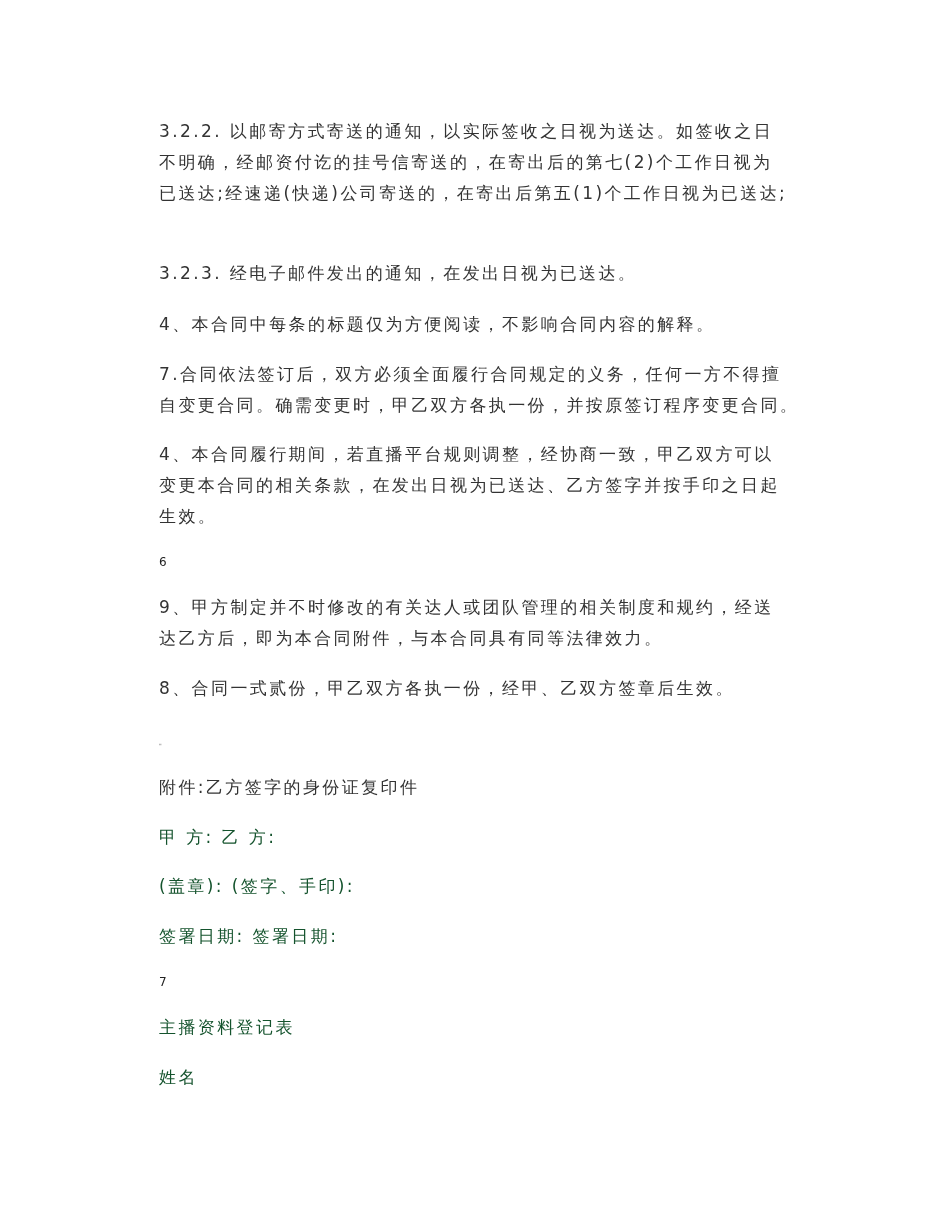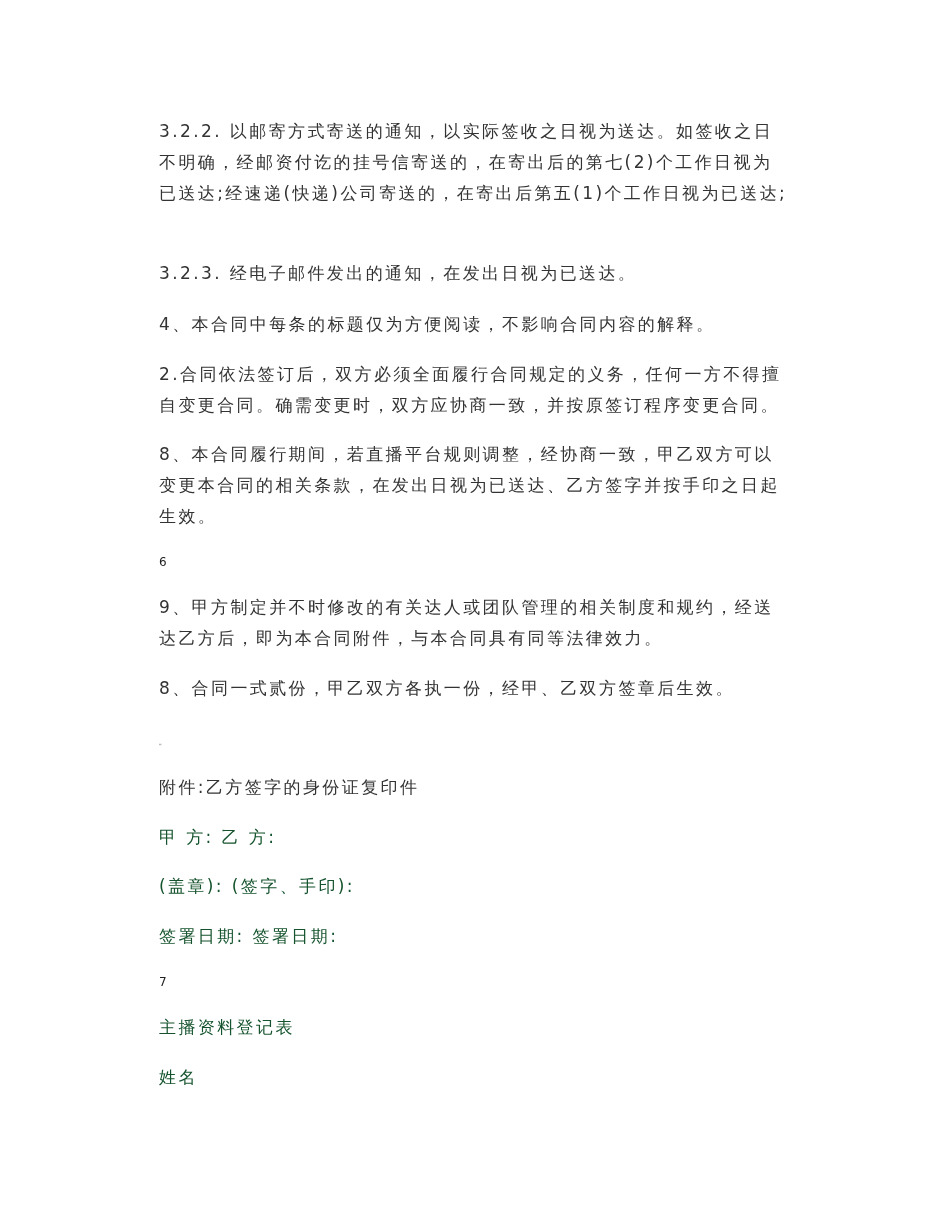--- a/index.html
+++ b/index.html
@@ -16,24 +16,24 @@
 
 <div>
   <div class="line" style="top:121px">3.2.2. 以邮寄方式寄送的通知，以实际签收之日视为送达。如签收之日</div>
   <div class="line" style="top:152px">不明确，经邮资付讫的挂号信寄送的，在寄出后的第七(2)个工作日视为</div>
   <div class="line" style="top:183px">已送达;经速递(快递)公司寄送的，在寄出后第五(1)个工作日视为已送达;</div>
 
   <div class="line" style="top:263px">3.2.3. 经电子邮件发出的通知，在发出日视为已送达。</div>
 
   <div class="line" style="top:314px">4、本合同中每条的标题仅为方便阅读，不影响合同内容的解释。</div>
 
-  <div class="line" style="top:364px">2.合同依法签订后，双方必须全面履行合同规定的义务，任何一方不得擅</div>
-  <div class="line" style="top:395px">自变更合同。确需变更时，双方应协商一致，并按原签订程序变更合同。</div>
+  <div class="line" style="top:364px">7.合同依法签订后，双方必须全面履行合同规定的义务，任何一方不得擅</div>
+  <div class="line" style="top:395px">自变更合同。确需变更时，甲乙双方各执一份，并按原签订程序变更合同。</div>
 
-  <div class="line" style="top:444px">8、本合同履行期间，若直播平台规则调整，经协商一致，甲乙双方可以</div>
+  <div class="line" style="top:444px">4、本合同履行期间，若直播平台规则调整，经协商一致，甲乙双方可以</div>
   <div class="line" style="top:475px">变更本合同的相关条款，在发出日视为已送达、乙方签字并按手印之日起</div>
   <div class="line" style="top:506px">生效。</div>
 
   <div class="line small" style="top:552px">6</div>
 
   <div class="line" style="top:597px">9、甲方制定并不时修改的有关达人或团队管理的相关制度和规约，经送</div>
   <div class="line" style="top:628px">达乙方后，即为本合同附件，与本合同具有同等法律效力。</div>
 
   <div class="line" style="top:678px">8、合同一式贰份，甲乙双方各执一份，经甲、乙双方签章后生效。</div>
 

